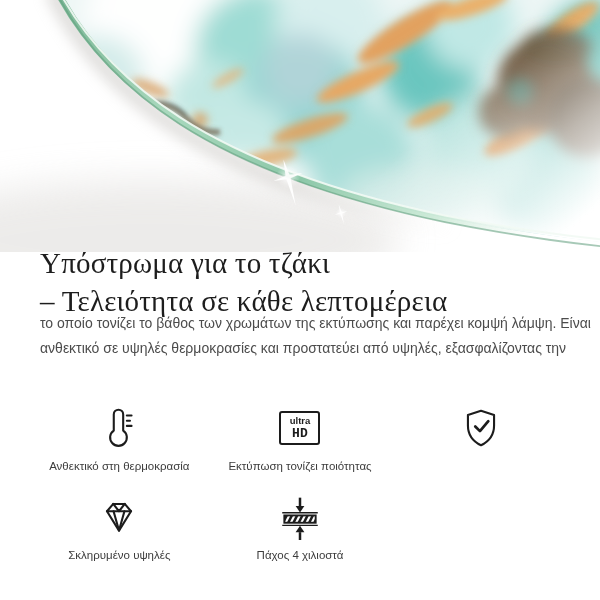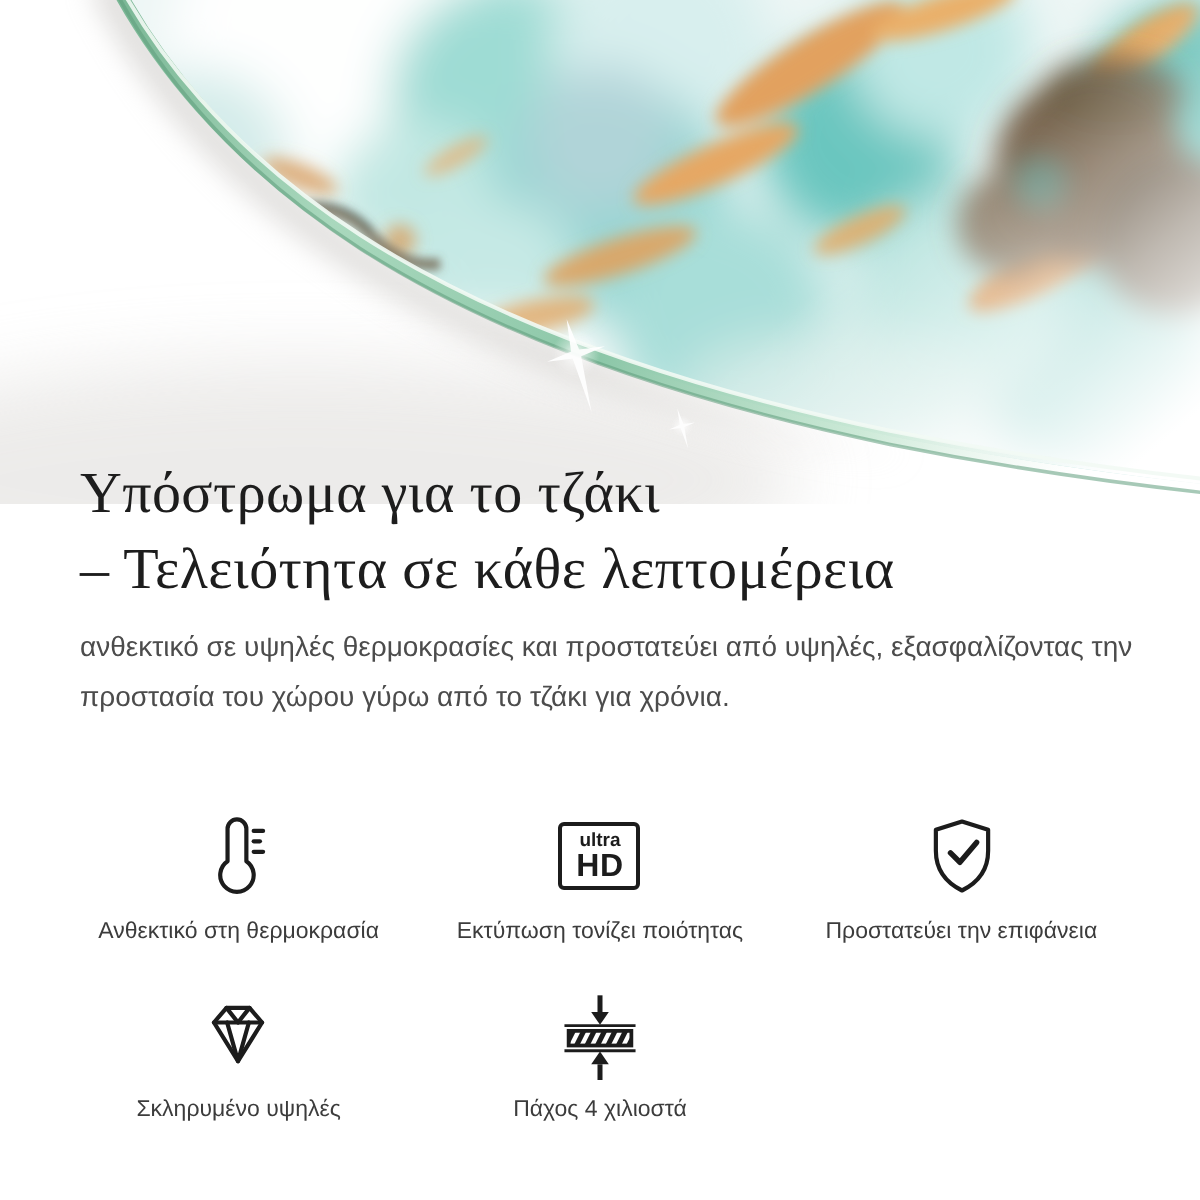--- a/index.html
+++ b/index.html
@@ -6,21 +6,21 @@
     --ink:#1c1c1c; --heading:#1d1d1d; --body:#4c4c4c; --label:#3c3c3c; --bg:#ffffff;
   }
   *{margin:0;padding:0;box-sizing:border-box;}
   html,body{background:#ffffff;}
   .page{
     position:relative;width:600px;height:600px;background:var(--bg);
     overflow:hidden;font-family:"Liberation Sans","DejaVu Sans",sans-serif;
   }
   .hero{position:absolute;top:0;left:0;display:block;}
   .title{
-    position:absolute;left:40px;top:228px;
+    position:absolute;left:40px;top:244px;
     font-family:"Liberation Serif","DejaVu Serif",serif;
     font-weight:400;font-size:29px;line-height:38px;color:var(--heading);
     letter-spacing:0.2px;white-space:nowrap;
   }
   .desc{
     position:absolute;left:40px;top:311px;
     font-size:14px;line-height:24.8px;color:var(--body);white-space:nowrap;
   }
   .features{
     position:absolute;left:34px;right:34px;top:404px;
@@ -32,21 +32,21 @@
   .feature-label{
     margin-top:7px;font-size:11.5px;line-height:14px;color:var(--label);
     text-align:left;white-space:nowrap;
   }
   .uhd{
     width:41px;height:34px;border:2.4px solid var(--ink);border-radius:3px;
     display:flex;flex-direction:column;align-items:center;justify-content:center;
     color:var(--ink);
   }
   .uhd-top{font-size:9.5px;line-height:10px;font-weight:700;letter-spacing:0;}
-  .uhd-bottom{font-size:16px;line-height:15px;font-weight:700;letter-spacing:0.3px;}
+  .uhd-bottom{font-size:13px;line-height:15px;font-weight:700;letter-spacing:0.3px;font-family:Liberation Mono, monospace;}
   svg.fi{display:block;}
 </style>
 </head>
 <body>
 
 <div class="page">
 
   <svg class="hero" width="600" height="252" viewBox="0 0 600 252" aria-hidden="true">
     <defs>
       <path id="edgePath" d="M 52 -20 C 75 28, 115 78, 180 120 C 250 165, 340 196, 445 218 C 500 229, 560 238, 620 244"></path>
@@ -160,22 +160,22 @@
       <polygon points="-15,0 0,-2.1 15,0 0,2.1" fill="#ffffff"></polygon>
     </g>
   </svg>
 
   <h1 class="title">
     <span>Υπόστρωμα για το τζάκι</span><br>
     <span>– Τελειότητα σε κάθε λεπτομέρεια</span>
   </h1>
 
   <div class="desc">
+    <div>το οποίο τονίζει το βάθος των χρωμάτων της εκτύπωσης και παρέχει κομψή λάμψη. Είναι</div>
     <div>ανθεκτικό σε υψηλές θερμοκρασίες και προστατεύει από υψηλές, εξασφαλίζοντας την</div>
-    <div>προστασία του χώρου γύρω από το τζάκι για χρόνια.</div>
   </div>
 
   <div class="features">
 
     <div class="feature">
       <div class="icon-box">
         <svg class="fi" width="46" height="46" viewBox="0 0 44 44" fill="none" stroke="currentColor" stroke-width="2" stroke-linecap="round" stroke-linejoin="round">
           <path d="M 17 24.5 V 9 a 4.5 4.5 0 0 1 9 0 v 15.5 a 8 8 0 1 1 -9 0 Z"></path>
           <line x1="29.5" y1="10" x2="34" y2="10"></line>
           <line x1="29.5" y1="15" x2="32.5" y2="15"></line>
@@ -195,21 +195,20 @@
       <div class="feature-label">Εκτύπωση τονίζει ποιότητας</div>
     </div>
 
     <div class="feature">
       <div class="icon-box">
         <svg class="fi" width="46" height="46" viewBox="0 0 44 44" fill="none" stroke="currentColor" stroke-width="2" stroke-linecap="round" stroke-linejoin="round">
           <path d="M 22 5.5 L 34.5 9.5 V 19.5 C 34.5 28.5 29.5 34.8 22 38.5 C 14.5 34.8 9.5 28.5 9.5 19.5 V 9.5 Z"></path>
           <path d="M 16.5 20.5 L 21 25 L 29 15.5" stroke-width="2.6"></path>
         </svg>
       </div>
-      <div class="feature-label">Προστατεύει την επιφάνεια</div>
     </div>
 
     <div class="feature">
       <div class="icon-box">
         <svg class="fi" width="46" height="46" viewBox="0 0 44 44" fill="none" stroke="currentColor" stroke-width="2" stroke-linecap="round" stroke-linejoin="round">
           <path d="M 16.5 9.5 H 27.5 L 33.5 16.5 L 22 35 L 10.5 16.5 Z"></path>
           <line x1="10.5" y1="16.5" x2="33.5" y2="16.5"></line>
           <path d="M 16.5 9.5 L 22 16.5 L 27.5 9.5"></path>
           <path d="M 22 35 L 16.8 16.5 M 22 35 L 27.2 16.5"></path>
         </svg>

